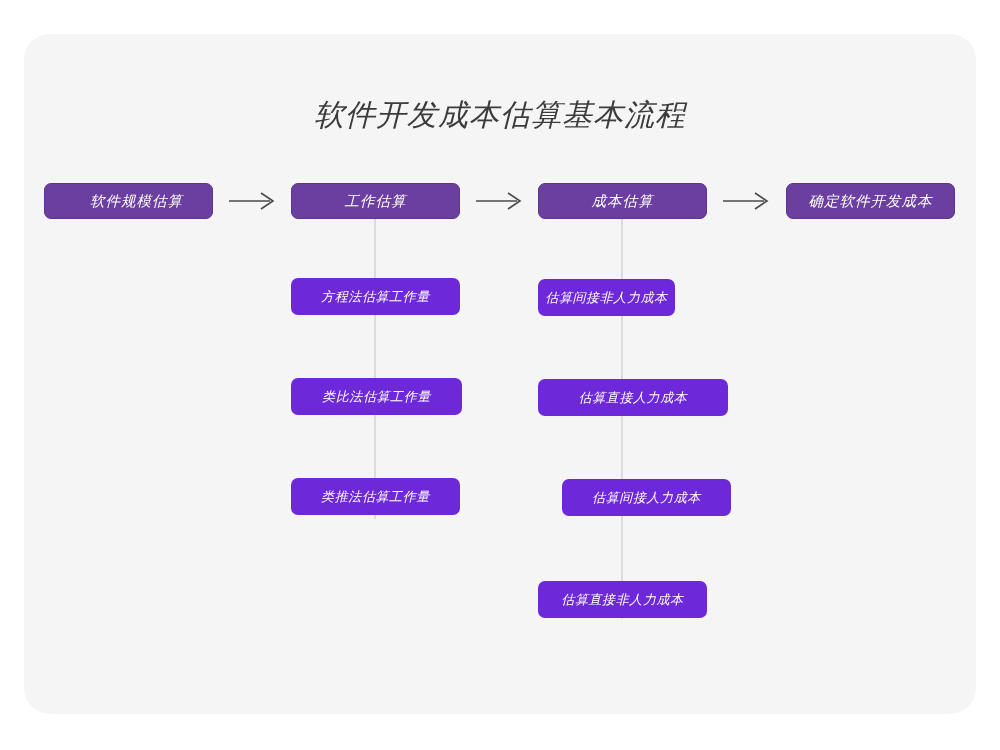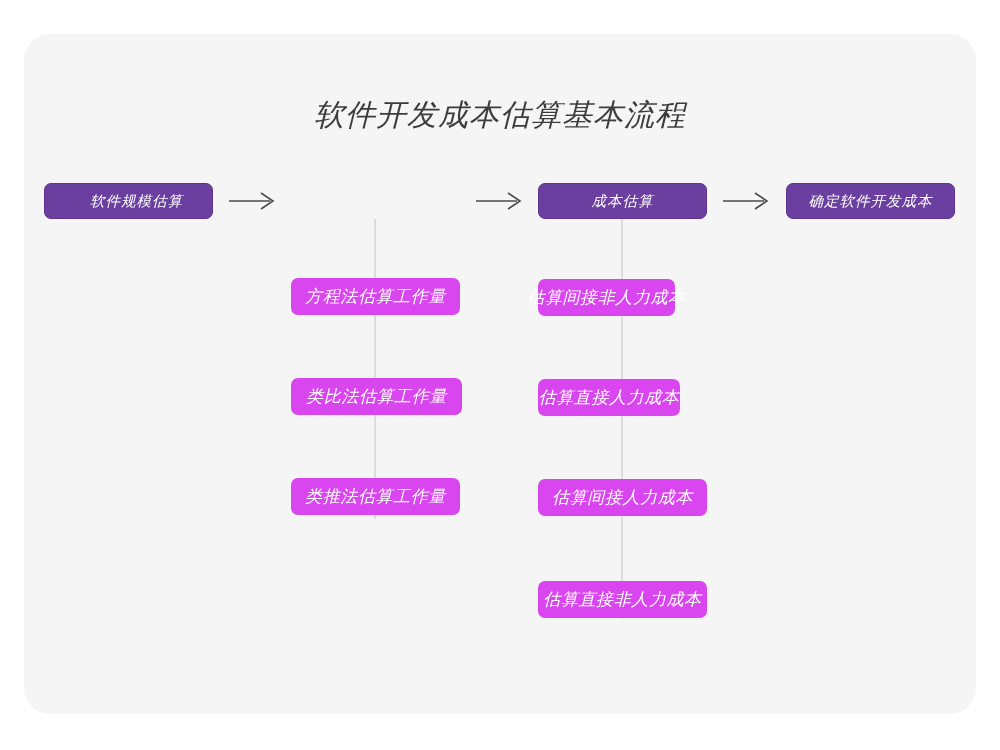--- a/index.html
+++ b/index.html
@@ -81,24 +81,24 @@
     justify-content: center;
     letter-spacing: 1px;
     box-sizing: border-box;
     white-space: nowrap;
   }
 
   
   .node-secondary {
     position: absolute;
     height: 37px;
-    background: #d946ef;
+    background: #6d28d9;
     border-radius: 7px;
     color: #ffffff;
-    font-size: 17px;
+    font-size: 13px;
     display: flex;
     align-items: center;
     justify-content: center;
     letter-spacing: 0.6px;
     box-sizing: border-box;
     white-space: nowrap;
   }
 </style>
 </head>
 <body>
@@ -130,33 +130,34 @@
 
     <div class="arrow" style="left:722px; top:189px; width:48px;">
       <svg width="48" height="24" viewBox="0 0 48 24" aria-hidden="true">
         <line x1="1" y1="12" x2="42" y2="12" stroke="#4a4a4a" stroke-width="1.6"></line>
         <polyline points="33,4 45,12 33,20" fill="none" stroke="#4a4a4a" stroke-width="1.6"></polyline>
       </svg>
     </div>
 
     <div class="node-primary" style="left:44px; top:183px; width:169px;padding-left:16px;">软件规模估算</div>
 
+    <div class="node-primary" style="left:291px; top:183px; width:169px;">工作估算</div>
 
     <div class="node-primary" style="left:538px; top:183px; width:169px;">成本估算</div>
 
     <div class="node-primary" style="left:786px; top:183px; width:169px;">确定软件开发成本</div>
 
     <div class="node-secondary" style="left:291px; top:278px; width:169px;">方程法估算工作量</div>
 
     <div class="node-secondary" style="left:291px; top:378px; width:171px;">类比法估算工作量</div>
 
     <div class="node-secondary" style="left:291px; top:478px; width:169px;">类推法估算工作量</div>
 
     <div class="node-secondary" style="left:538px; top:279px; width:137px;">估算间接非人力成本</div>
 
-    <div class="node-secondary" style="left:538px; top:379px; width:142px;">估算直接人力成本</div>
+    <div class="node-secondary" style="left:538px; top:379px; width:190px;">估算直接人力成本</div>
 
-    <div class="node-secondary" style="left:538px; top:479px; width:169px;">估算间接人力成本</div>
+    <div class="node-secondary" style="left:562px; top:479px; width:169px;">估算间接人力成本</div>
 
     <div class="node-secondary" style="left:538px; top:581px; width:169px;">估算直接非人力成本</div>
 
   </div>
 </div>
 
 </body></html>

